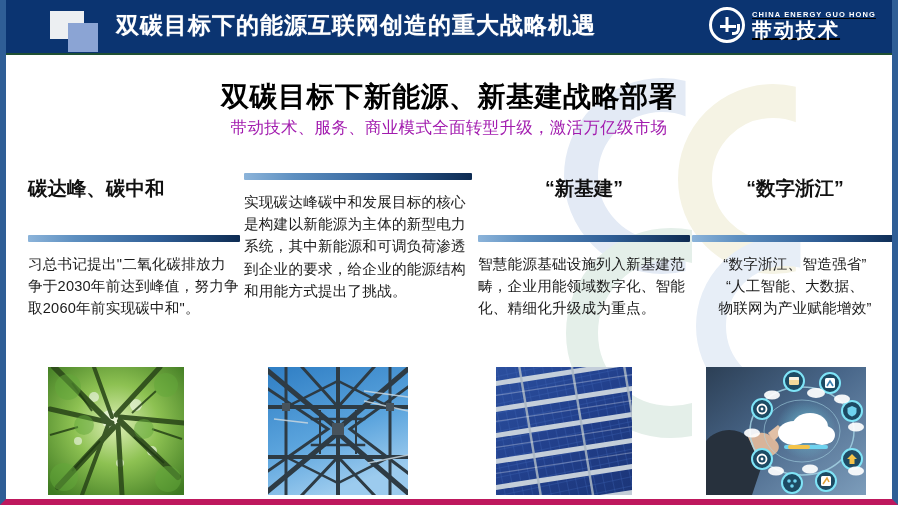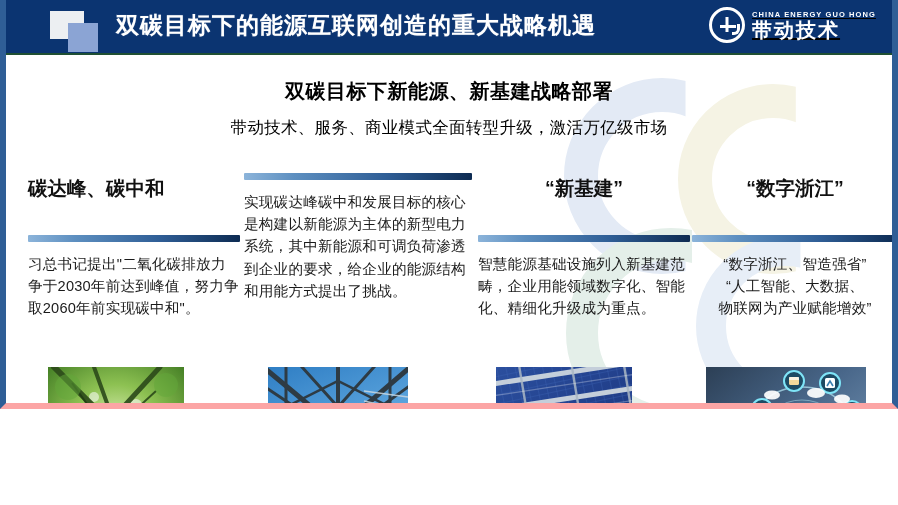--- a/index.html
+++ b/index.html
@@ -1,26 +1,26 @@
 <!DOCTYPE html>
 <html lang="zh"><head>
 <meta charset="utf-8">
 <style>
   html,body{margin:0;padding:0;background:#ffffff;}
   body{font-family:"Liberation Sans","DejaVu Sans",sans-serif;}
 
   #slide{
     position:relative;
-    width:898px;height:409px;
+    width:898px;height:505px;
     overflow:hidden;
     background:#ffffff;
     box-sizing:border-box;
     border-left:6px solid #2f5e96;
     border-right:6px solid #2f5e96;
-    border-bottom:6px solid #fca5a5;
+    border-bottom:6px solid #be185d;
   }
 
   
   .header-bar{
     position:absolute;left:0;top:-6px;width:898px;height:61px;
     background:#0b3471;
     margin-left:-6px;
     box-sizing:border-box;
     border-bottom:2px solid #1f4f33;
   }
@@ -84,25 +84,25 @@
   }
   .wm-blue2{
     left:690px;top:236px;width:180px;height:180px;border-radius:50%;
     border:30px solid #e7eef7;box-sizing:border-box;
     clip-path:inset(0 42% 0 0);
   }
 
   
   .main-title{
     position:absolute;left:0;right:0;top:78px;text-align:center;
-    font-size:20px;font-weight:bold;color:#000000;letter-spacing:.5px;
+    font-size:28px;font-weight:bold;color:#000000;letter-spacing:.5px;
   }
   .main-sub{
     position:absolute;left:0;right:0;top:117px;text-align:center;
-    font-size:16.5px;color:#000000;letter-spacing:.3px;
+    font-size:16.5px;color:#a21caf;letter-spacing:.3px;
   }
 
   
   .col{position:absolute;top:165px;}
   .col-1{left:22px;width:212px;}
   .col-2{left:238px;width:228px;}
   .col-3{left:472px;width:212px;}
   .col-4{left:686px;width:206px;}
 
   .col-head{

